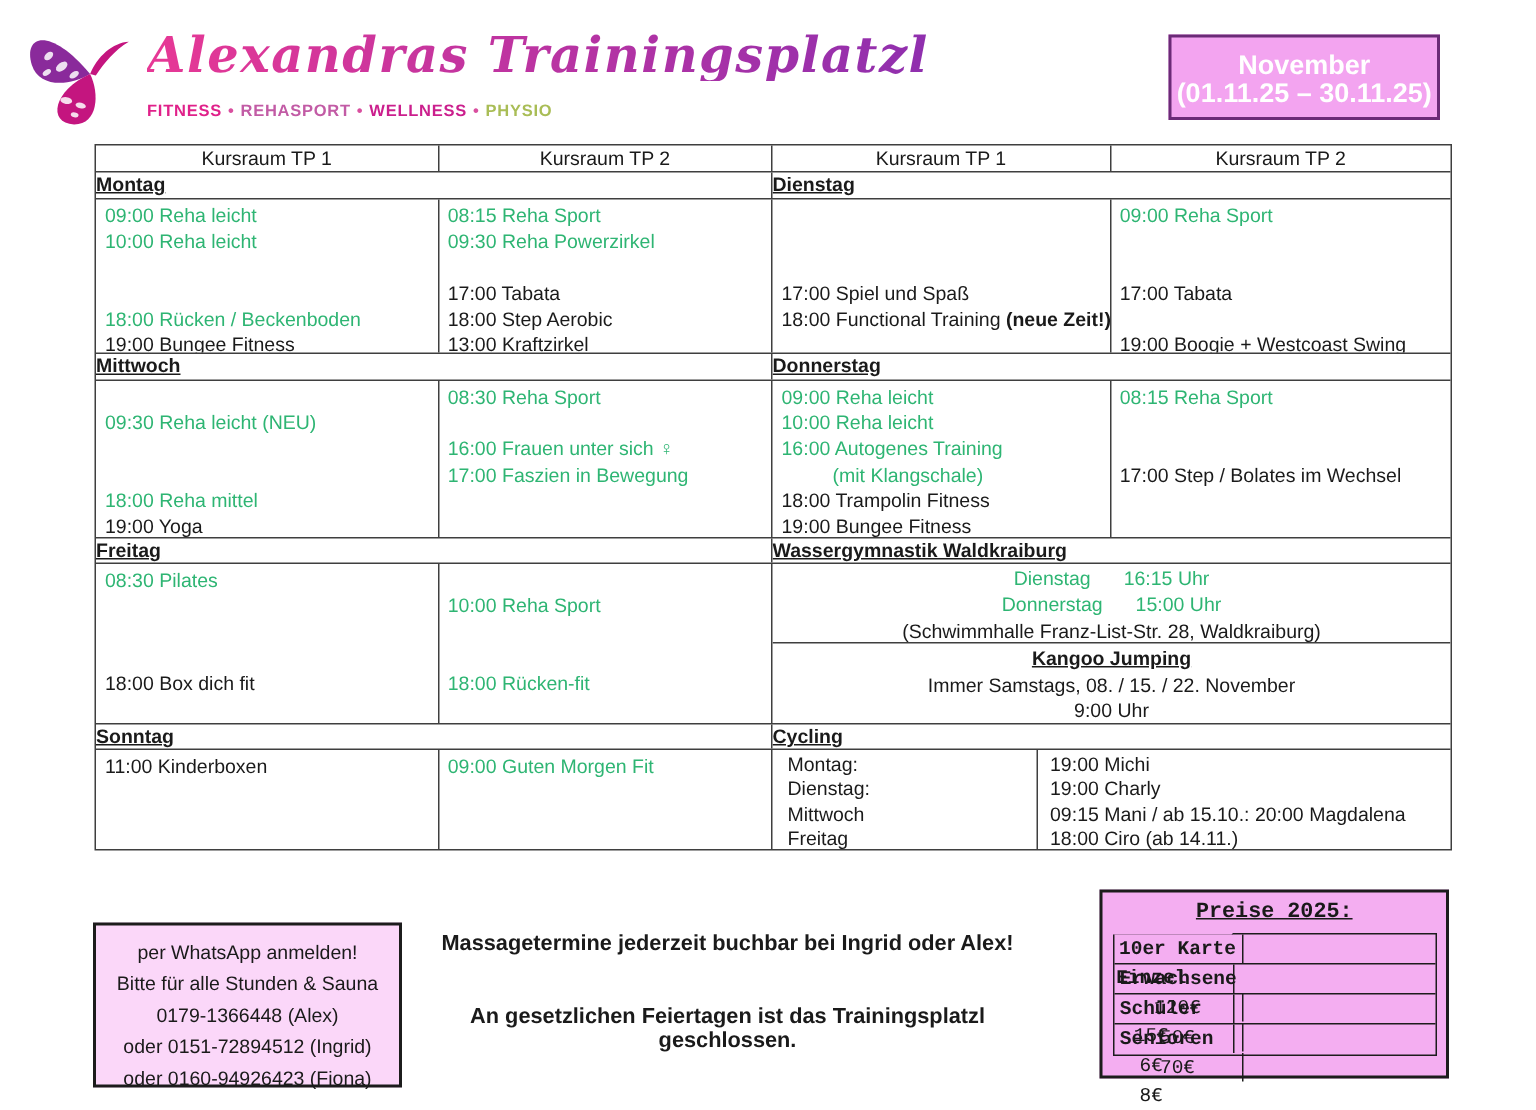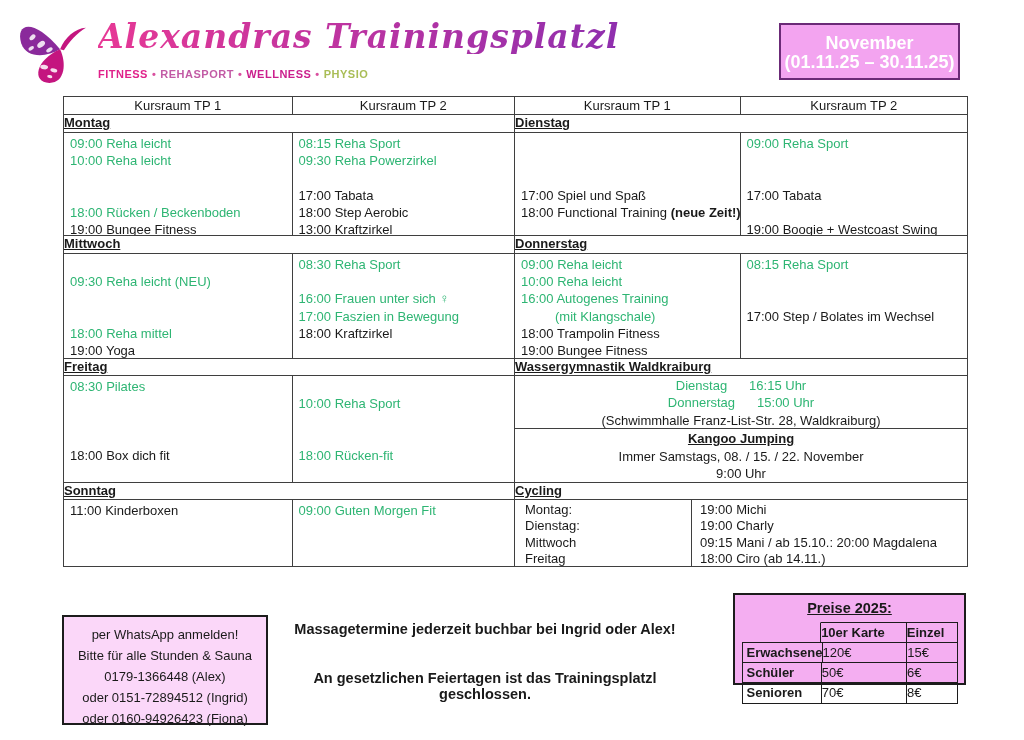--- a/index.html
+++ b/index.html
@@ -65,25 +65,25 @@
   .cyc-r{flex:1;padding:2px 0 0 8px;}
   .cyc-l .ln,.cyc-r .ln{height:16.3px;line-height:16.3px;}
 
   
   .whatsbox{position:absolute;left:62px;top:615px;width:206px;height:110px;background:var(--pink_light);
     border:2px solid #1c1c1c;text-align:center;padding-top:7px;font-size:13px;}
   .whatsbox .ln2{height:21px;line-height:21px;}
   .notes{position:absolute;left:278px;top:621px;width:414px;text-align:center;font-weight:bold;font-size:14.5px;}
   .notes .n2{margin-top:33px;}
 
-  .pricebox{position:absolute;left:733px;top:593px;width:233px;height:92px;background:var(--pink_price);
-    border:2px solid #1c1c1c;text-align:center;}
+  .pricebox{position:absolute;left:733px;top:593px;width:233px;height:126px;background:var(--pink_price);
+    border:2px solid #1c1c1c;text-align:center;font-family:Liberation Mono, monospace;}
   .pricebox .ttl{font-size:14.5px;font-weight:bold;text-decoration:underline;margin-top:5px;height:19px;}
   .ptable{margin:3px auto 0;width:216px;border:1px solid #1c1c1c;border-collapse:collapse;font-size:13px;}
-  .ptable div{display:flex;}
+  .ptable div{display:flex;flex-direction:column;}
   .prow{display:flex;border-bottom:1px solid #1c1c1c;height:20px;}
   .prow:last-child{border-bottom:none;}
   .pc{border-right:1px solid #1c1c1c;line-height:19px;}
   .pc:last-child{border-right:none;}
   .pc.lab{width:80px;text-align:left;padding-left:4px;font-weight:bold;}
   .pc.card{width:86px;text-align:center;}
   .pc.single{width:50px;text-align:center;}
   .prow.head .pc{font-weight:bold;text-align:center;}
   .prow.head .pc.lab{border-left:none;}
   .corner{background:var(--pink_price);margin-left:-1px;margin-top:-1px;border-top:1px solid transparent;}
@@ -184,21 +184,20 @@
         <div class="ln"></div>
         <div class="ln"></div>
         <div class="ln green">18:00 Reha mittel</div>
         <div class="ln">19:00 Yoga</div>
       </div>
       <div class="cell w2c">
         <div class="ln green">08:30 Reha Sport</div>
         <div class="ln"></div>
         <div class="ln green">16:00 Frauen unter sich ♀</div>
         <div class="ln green">17:00 Faszien in Bewegung</div>
-        <div class="ln">18:00 Kraftzirkel</div>
         <div class="ln"></div>
       </div>
       <div class="cell w3c">
         <div class="ln green">09:00 Reha leicht</div>
         <div class="ln green">10:00 Reha leicht</div>
         <div class="ln green">16:00 Autogenes Training</div>
         <div class="ln green indent">(mit Klangschale)</div>
         <div class="ln">18:00 Trampolin Fitness</div>
         <div class="ln">19:00 Bungee Fitness</div>
       </div>

